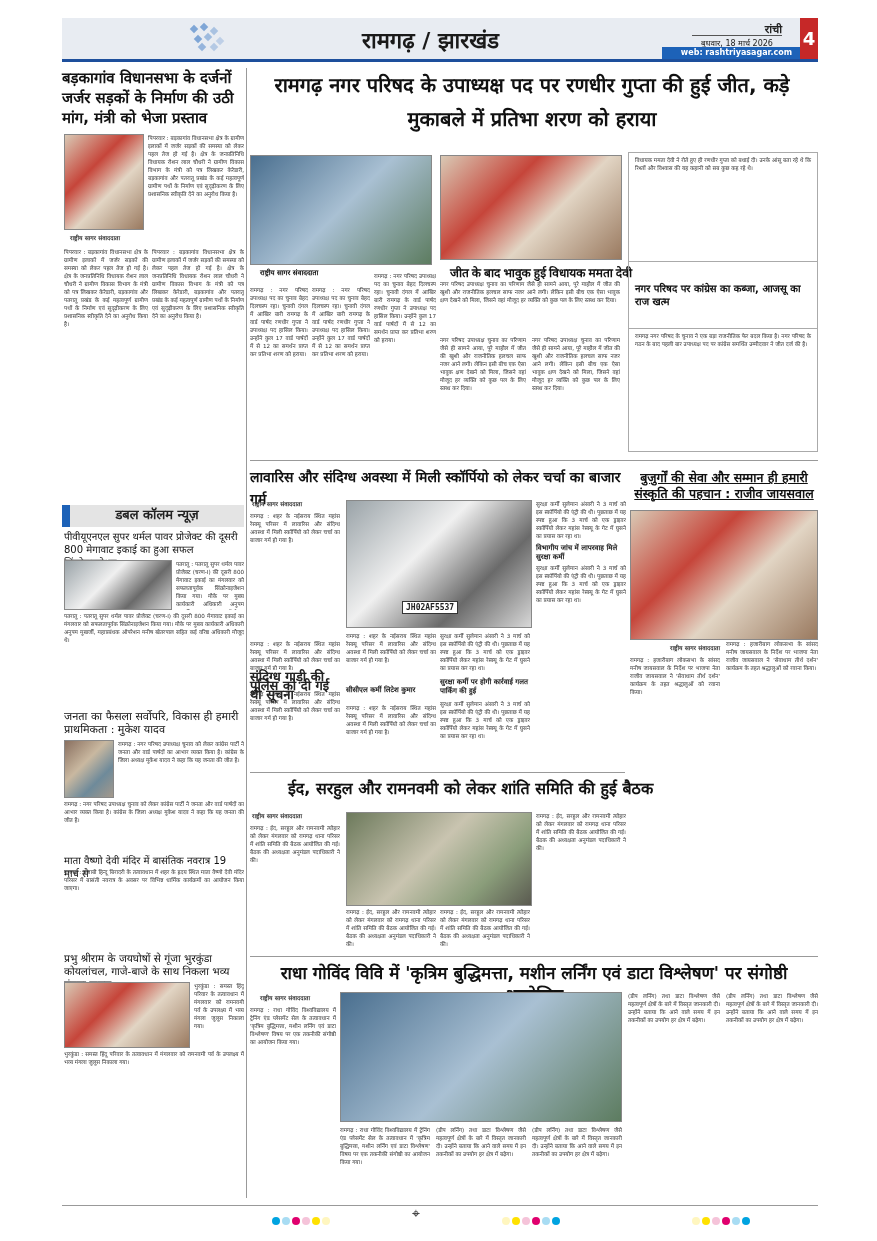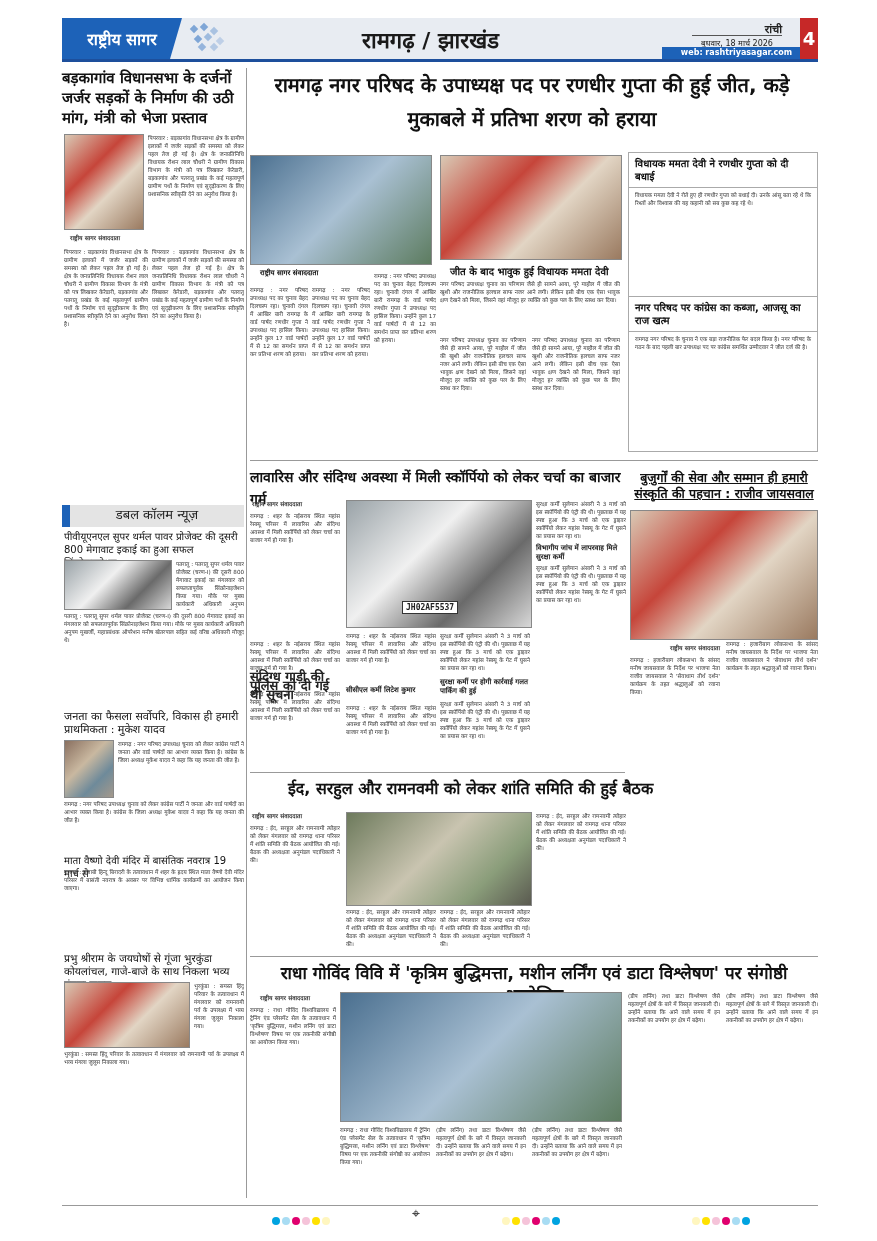--- a/index.html
+++ b/index.html
@@ -24,30 +24,29 @@
   .body-text { font-size: 5.6px; line-height: 8px; color: #333; text-align: justify; }
   .photo { background: linear-gradient(135deg, #8a7060, #c9b8a0 40%, #6e8a9a 70%, #a4998c); border: 1px solid #888; }
   .photo.blue { background: linear-gradient(135deg, #4a6f8f, #a9c0d3 50%, #5d7c60); }
   .photo.red { background: linear-gradient(135deg, #d9c9b5, #c6453a 35%, #e2d5c4 60%, #9a7a60); }
   .photo.grey { background: linear-gradient(135deg, #9aa3a8, #f0f0f0 40%, #6a6a6a 70%, #d8d8d8); text-decoration: underline; }
   .photo.green { background: linear-gradient(135deg, #6d7a5c, #c9c4b0 45%, #8a9d7a 75%, #5a5a50); }
   .caption { font-size: 7px; font-weight: bold; color: #111; }
   .byline { font-size: 6px; font-weight: bold; color: #333; }
   .rule { background: #999; }
   .boxed { border: 1px solid #aaa; }
-  .double-col { background: #e4e4e4; border-left: 8px solid #1d62b8; font-size: 13px; font-weight: normal; text-align: center; line-height: 20px; }
+  .double-col { background: #e4e4e4; border-left: 8px solid #1d62b8; font-size: 13px; font-weight: bold; text-align: center; line-height: 20px; }
   .footer-dots span { display: inline-block; width: 8px; height: 8px; border-radius: 50%; margin-right: 2px; }
   .reg-mark { font-size: 14px; color: #222; }
   .textblock { overflow: hidden; }
 </style>
 </head>
 <body>
 
 <div class="abs masthead">
-  <div class="abs brand">राष्ट्रीय सागर</div>
   <div class="abs dots-deco">
     <span style="left:4px;top:2px"></span>
       <span style="left:14px;top:0"></span>
       <span style="left:24px;top:4px;opacity:.6"></span>
     <span style="left:8px;top:12px"></span>
       <span style="left:18px;top:10px;opacity:.7"></span>
       <span style="left:30px;top:14px;opacity:.4"></span>
     <span style="left:12px;top:20px;opacity:.8"></span>
       <span style="left:24px;top:20px;opacity:.5"></span>
   </div>
@@ -66,32 +65,31 @@
 <div class="abs body-text textblock" style="left:148px;top:134px;width:96px;height:96px;">पिपरवार : बड़कागांव विधानसभा क्षेत्र के ग्रामीण इलाकों में जर्जर सड़कों की समस्या को लेकर पहल तेज हो गई है। क्षेत्र के जनप्रतिनिधि विधायक रोशन लाल चौधरी ने ग्रामीण विकास विभाग के मंत्री को पत्र लिखकर केरेडारी, बड़कागांव और पतरातू प्रखंड के कई महत्वपूर्ण ग्रामीण पथों के निर्माण एवं सुदृढ़ीकरण के लिए प्रशासनिक स्वीकृति देने का अनुरोध किया है।</div>
 <div class="abs body-text textblock" style="left:64px;top:248px;width:84px;height:248px;">पिपरवार : बड़कागांव विधानसभा क्षेत्र के ग्रामीण इलाकों में जर्जर सड़कों की समस्या को लेकर पहल तेज हो गई है। क्षेत्र के जनप्रतिनिधि विधायक रोशन लाल चौधरी ने ग्रामीण विकास विभाग के मंत्री को पत्र लिखकर केरेडारी, बड़कागांव और पतरातू प्रखंड के कई महत्वपूर्ण ग्रामीण पथों के निर्माण एवं सुदृढ़ीकरण के लिए प्रशासनिक स्वीकृति देने का अनुरोध किया है।</div>
 <div class="abs body-text textblock" style="left:152px;top:248px;width:92px;height:248px;">पिपरवार : बड़कागांव विधानसभा क्षेत्र के ग्रामीण इलाकों में जर्जर सड़कों की समस्या को लेकर पहल तेज हो गई है। क्षेत्र के जनप्रतिनिधि विधायक रोशन लाल चौधरी ने ग्रामीण विकास विभाग के मंत्री को पत्र लिखकर केरेडारी, बड़कागांव और पतरातू प्रखंड के कई महत्वपूर्ण ग्रामीण पथों के निर्माण एवं सुदृढ़ीकरण के लिए प्रशासनिक स्वीकृति देने का अनुरोध किया है।</div>
 
 <div class="abs" style="left:246px;top:68px;width:572px;">
   <h1 class="hl-big">रामगढ़ नगर परिषद के उपाध्यक्ष पद पर रणधीर गुप्ता की हुई जीत, कड़े मुकाबले में प्रतिभा शरण को हराया</h1>
 </div>
 <div class="abs photo blue" style="left:250px;top:155px;width:182px;height:110px;"></div>
 <div class="abs caption" style="left:260px;top:268px;">राष्ट्रीय सागर संवाददाता</div>
 <div class="abs photo red" style="left:440px;top:155px;width:182px;height:105px;"></div>
-<div class="abs caption" style="left:450px;top:264px;font-size:10px;">जीत के बाद भावुक हुई विधायक ममता देवी</div>
+<div class="abs caption" style="left:450px;top:264px;font-size:12px;font-family:Liberation Serif, serif;">जीत के बाद भावुक हुई विधायक ममता देवी</div>
 <div class="abs body-text textblock" style="left:250px;top:286px;width:58px;height:170px;">रामगढ़ : नगर परिषद उपाध्यक्ष पद का चुनाव बेहद दिलचस्प रहा। चुनावी दंगल में आखिर बारी रामगढ़ के वार्ड पार्षद रणधीर गुप्ता ने उपाध्यक्ष पद हासिल किया। उन्होंने कुल 17 वार्ड पार्षदों में से 12 का समर्थन प्राप्त कर प्रतिभा शरण को हराया।</div>
 <div class="abs body-text textblock" style="left:312px;top:286px;width:58px;height:170px;">रामगढ़ : नगर परिषद उपाध्यक्ष पद का चुनाव बेहद दिलचस्प रहा। चुनावी दंगल में आखिर बारी रामगढ़ के वार्ड पार्षद रणधीर गुप्ता ने उपाध्यक्ष पद हासिल किया। उन्होंने कुल 17 वार्ड पार्षदों में से 12 का समर्थन प्राप्त कर प्रतिभा शरण को हराया।</div>
 <div class="abs body-text textblock" style="left:374px;top:272px;width:62px;height:184px;">रामगढ़ : नगर परिषद उपाध्यक्ष पद का चुनाव बेहद दिलचस्प रहा। चुनावी दंगल में आखिर बारी रामगढ़ के वार्ड पार्षद रणधीर गुप्ता ने उपाध्यक्ष पद हासिल किया। उन्होंने कुल 17 वार्ड पार्षदों में से 12 का समर्थन प्राप्त कर प्रतिभा शरण को हराया।</div>
 <div class="abs body-text textblock" style="left:440px;top:280px;width:180px;height:52px;">नगर परिषद उपाध्यक्ष चुनाव का परिणाम जैसे ही सामने आया, पूरे माहौल में जीत की खुशी और राजनीतिक हलचल साफ नजर आने लगी। लेकिन इसी बीच एक ऐसा भावुक क्षण देखने को मिला, जिसने वहां मौजूद हर व्यक्ति को कुछ पल के लिए स्तब्ध कर दिया।</div>
 <div class="abs body-text textblock" style="left:440px;top:336px;width:86px;height:120px;">नगर परिषद उपाध्यक्ष चुनाव का परिणाम जैसे ही सामने आया, पूरे माहौल में जीत की खुशी और राजनीतिक हलचल साफ नजर आने लगी। लेकिन इसी बीच एक ऐसा भावुक क्षण देखने को मिला, जिसने वहां मौजूद हर व्यक्ति को कुछ पल के लिए स्तब्ध कर दिया।</div>
 <div class="abs body-text textblock" style="left:532px;top:336px;width:88px;height:120px;">नगर परिषद उपाध्यक्ष चुनाव का परिणाम जैसे ही सामने आया, पूरे माहौल में जीत की खुशी और राजनीतिक हलचल साफ नजर आने लगी। लेकिन इसी बीच एक ऐसा भावुक क्षण देखने को मिला, जिसने वहां मौजूद हर व्यक्ति को कुछ पल के लिए स्तब्ध कर दिया।</div>
 
 <div class="abs boxed" style="left:628px;top:152px;width:190px;height:300px;">
-  <h3 class="hl-xs" style="padding:4px 6px;border-bottom:1px solid #aaa;">विधायक ममता देवी ने रणधीर गुप्ता को दी बधाई</h3>
   <div class="body-text textblock" style="padding:3px 6px;height:108px;">विधायक ममता देवी ने रोते हुए ही रणधीर गुप्ता को बधाई दी। उनके आंसू बता रहे थे कि रिश्तों और विश्वास की यह कहानी को सब कुछ कह रहे थे।</div>
-  <h3 class="hl-xs" style="padding:4px 6px;border-top:1px solid #aaa;border-bottom:1px solid #aaa;">नगर परिषद पर कांग्रेस का कब्जा, आजसू का राज खत्म</h3>
+  <h3 class="hl-xs" style="padding:20px 6px;border-top:1px solid #aaa;border-bottom:1px solid #aaa;">नगर परिषद पर कांग्रेस का कब्जा, आजसू का राज खत्म</h3>
   <div class="body-text textblock" style="padding:3px 6px;height:150px;">रामगढ़ नगर परिषद के चुनाव ने एक बड़ा राजनीतिक फेर बदल किया है। नगर परिषद के गठन के बाद पहली बार उपाध्यक्ष पद पर कांग्रेस समर्थित उम्मीदवार ने जीत दर्ज की है।</div>
 </div>
 
 <div class="abs double-col" style="left:62px;top:505px;width:182px;height:22px;">डबल कॉलम न्यूज़</div>
 <h3 class="abs hl-xs" style="left:64px;top:530px;width:180px;font-weight:normal;">पीवीयूएनएल सुपर थर्मल पावर प्रोजेक्ट की दूसरी 800 मेगावाट इकाई का हुआ सफल सिंक्रोनाइजेशन</h3>
 <div class="abs photo grey" style="left:64px;top:560px;width:108px;height:50px;"></div>
 <div class="abs body-text textblock" style="left:176px;top:560px;width:68px;height:50px;">पतरातू : पतरातू सुपर थर्मल पावर प्रोजेक्ट (चरण-I) की दूसरी 800 मेगावाट इकाई का मंगलवार को सफलतापूर्वक सिंक्रोनाइजेशन किया गया। मौके पर मुख्य कार्यकारी अधिकारी अनुपम मुखर्जी, महाप्रबंधक ऑपरेशन मनीष खेतरपाल सहित कई वरिष्ठ अधिकारी मौजूद थे।</div>
 <div class="abs body-text textblock" style="left:64px;top:612px;width:180px;height:96px;">पतरातू : पतरातू सुपर थर्मल पावर प्रोजेक्ट (चरण-I) की दूसरी 800 मेगावाट इकाई का मंगलवार को सफलतापूर्वक सिंक्रोनाइजेशन किया गया। मौके पर मुख्य कार्यकारी अधिकारी अनुपम मुखर्जी, महाप्रबंधक ऑपरेशन मनीष खेतरपाल सहित कई वरिष्ठ अधिकारी मौजूद थे।</div>
 <h3 class="abs hl-xs" style="left:64px;top:710px;width:180px;font-weight:normal;font-size:11px;">जनता का फैसला सर्वोपरि, विकास ही हमारी प्राथमिकता : मुकेश यादव</h3>
 <div class="abs photo" style="left:64px;top:740px;width:50px;height:58px;"></div>

